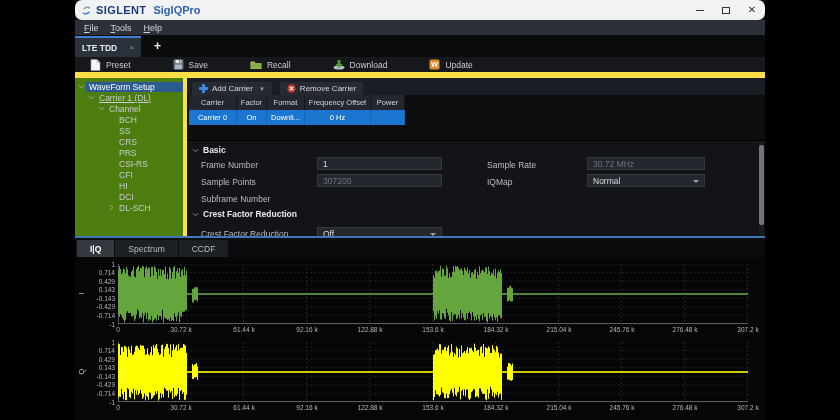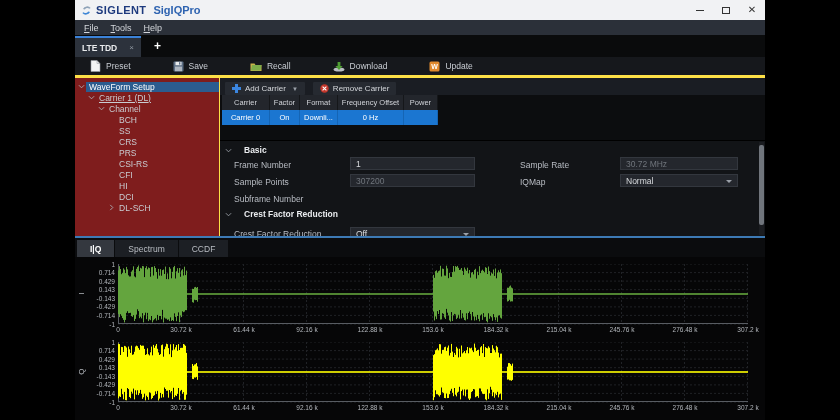--- a/index.html
+++ b/index.html
@@ -2,21 +2,21 @@
 <html><head>
 <meta charset="utf-8">
 <style>
   * { margin:0; padding:0; box-sizing:border-box; }
   html,body { background:#000; }
   body { font-family:"Liberation Sans", sans-serif; }
   .stage { position:relative; width:840px; height:420px; background:#000; overflow:hidden; }
   .window { position:absolute; left:75px; top:0; width:690px; height:420px; background:#0c0d0f; overflow:hidden; }
 
   
-  .titlebar { position:absolute; top:0; left:0; width:690px; height:20px; background:#f1f2f4; display:flex; align-items:center; padding-left:5px; }
+  .titlebar { position:absolute; top:0; left:0; width:690px; height:20px; background:#f1f2f4; display:flex; align-items:center; padding-left:5px;border-radius:7px; }
   .logo { width:13px; height:13px; margin-right:3px; }
   .brand { font-size:11px; font-weight:bold; color:#1d3a7e; letter-spacing:.4px; }
   .appname { font-size:11px; font-weight:bold; color:#2e63b0; margin-left:7px; }
   .win-controls { margin-left:auto; display:flex; align-items:center; height:100%; }
   .win-btn { width:26px; height:100%; display:flex; align-items:center; justify-content:center; color:#333; font-size:9px; cursor:default; }
   .glyph-min { width:8px; height:1px; background:#333; }
   .glyph-max { width:8px; height:7px; border:1px solid #333; }
   .glyph-close { font-size:10px; line-height:10px; color:#333; }
 
   
@@ -24,46 +24,46 @@
   .menu-item { font-size:9px; color:#d3d6db; padding:0 6px; }
   .menu-item u { text-decoration:underline; }
 
   
   .tabbar { position:absolute; top:35px; left:0; width:690px; height:22px; background:#0a0b0c; display:flex; align-items:flex-end; }
   .doc-tab { height:21px; min-width:60px; background:#2c323c; border-top:2px solid #3b82d8; color:#e8eaec; font-size:8.5px; font-weight:bold; display:flex; align-items:center; padding:0 7px; }
   .doc-tab .close-x { margin-left:12px; color:#9098a2; font-weight:normal; font-size:8px; }
   .newtab-btn { color:#fff; font-size:12px; font-weight:bold; margin-left:13px; align-self:center; }
 
   
-  .toolbar { position:absolute; top:57px; left:0; width:690px; height:21px; background:#16181c; border-bottom:3px solid #fde047; display:flex; align-items:center; padding-left:6px; }
+  .toolbar { position:absolute; top:57px; left:0; width:690px; height:21px; background:#16181c; border-bottom:6px solid #fde047; display:flex; align-items:center; padding-left:6px; }
   .tbtn { display:flex; align-items:center; gap:5px; font-size:8.5px; color:#c9cdd3; padding:2px 9px; margin-right:24px; }
   .tbtn .ticon { display:flex; align-items:center; }
 
   
   .main { position:absolute; top:78px; left:0; width:690px; height:158px; display:flex; }
-  .treepanel { width:145px; background:#7f1d1d; border-right:1px solid #fde047; padding-top:3px; font-size:8.5px; color:#c9ccd1; overflow:hidden; }
+  .treepanel { width:112px; background:#4d7c0f; border-right:4px solid #fde047; padding-top:3px; font-size:8.5px; color:#c9ccd1; overflow:hidden; }
   .tree-item { height:11px; display:flex; align-items:center; white-space:nowrap; }
   .tree-chevron { width:9px; display:inline-flex; justify-content:center; color:#aeb2b8; flex:0 0 9px; }
   .tree-label { padding:0 3px; }
   .tree-item.selected .tree-label { background:#2c5c8f; color:#fff; flex:1; }
 
   .rightpanel { flex:1; position:relative; background:#0c0d0f; overflow:hidden; }
   .carrier-toolbar { position:absolute; top:0; left:0; right:0; height:17px; background:#1a1d23; display:flex; align-items:flex-end; padding-left:5px; gap:8px; }
   .cbtn { display:flex; align-items:center; gap:4px; font-size:8px; color:#d6d9dd; background:#262a31; padding:2px 7px; border-radius:1px; }
   .cbtn .dd-arrow { font-size:6px; color:#9aa0a8; margin-left:2px; }
 
   .carrier-table { position:absolute; top:17px; left:2px; font-size:7.5px; }
   .ct-row { display:grid; grid-template-columns:48px 30px 38px 66px 34px; }
   .ct-head { background:#23262c; color:#d0d3d9; height:15px; }
   .ct-head > div { display:flex; align-items:center; justify-content:center; border-right:1px solid #15171a; }
   .ct-data { background:#1b76d1; color:#fff; height:15px; }
   .ct-data > div { display:flex; align-items:center; justify-content:center; border-right:1px solid #1565b5; }
 
   .settings { position:absolute; top:62px; left:0; right:0; height:96px; background:#121417; border-top:1px solid #000; overflow:hidden; font-size:8.5px; }
-  .sec-title { position:absolute; left:5px; display:flex; align-items:center; gap:12px; color:#e9ebee; font-weight:bold; font-size:8.5px; }
+  .sec-title { position:absolute; left:5px; display:flex; align-items:center; gap:4px; color:#e9ebee; font-weight:bold; font-size:8.5px; }
   .sec-chev { color:#9aa0a8; display:inline-flex; }
   .f-label { position:absolute; color:#b9bdc4; }
   .f-input { position:absolute; height:13px; background:#24272d; border:1px solid #33373e; color:#d9dcdf; display:flex; align-items:center; padding:0 5px; }
   .f-input.disabled { color:#70757c; }
   .f-input.dropdown::after { content:""; position:absolute; right:5px; top:5px; border-left:3px solid transparent; border-right:3px solid transparent; border-top:3px solid #9aa0a8; }
   .v-scrollbar { position:absolute; right:1px; top:1px; width:5px; height:93px; background:#1a1c20; }
   .v-thumb { position:absolute; left:0; top:3px; width:5px; height:80px; background:#70757c; border-radius:2px; }
 
   
   .splitter { position:absolute; top:236px; left:0; width:690px; height:2px; background:#3d7ab5; }

